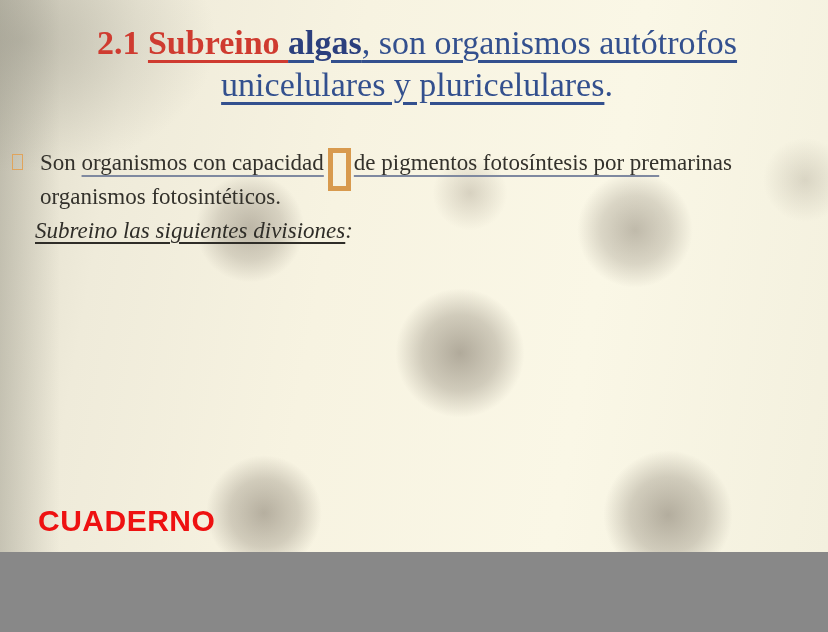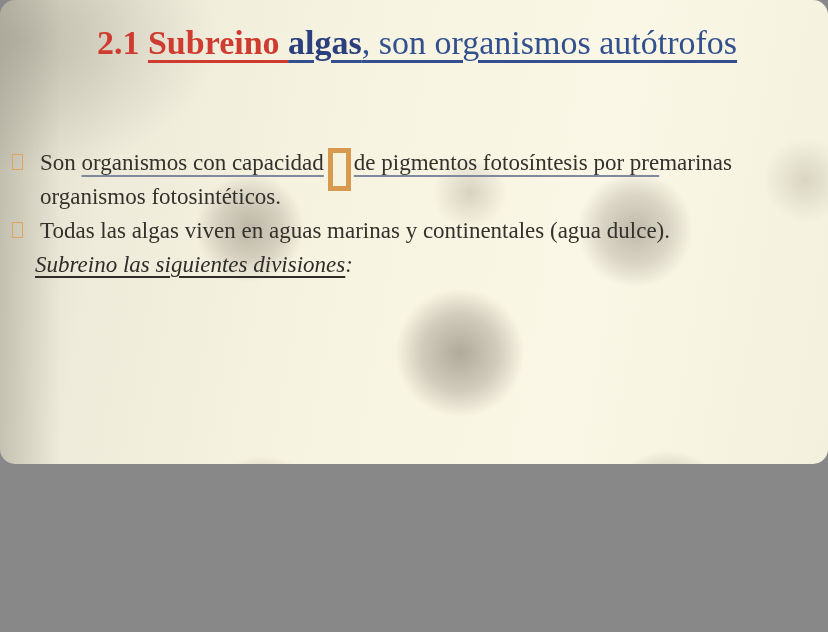--- a/index.html
+++ b/index.html
@@ -1,32 +1,31 @@
 <!DOCTYPE html>
 <html><head>
 <meta charset="utf-8">
 <style>
   html,body{margin:0;padding:0;background:#888;}
   .slide{
     position:relative;
-    width:828px;height:464px;
+    width:828px;height:552px;
     overflow:hidden;
     font-family:"Liberation Serif", serif;
     background:
       radial-gradient(circle 95px at 460px 353px, rgba(105,95,82,.50) 0%, rgba(105,95,82,.28) 40%, rgba(105,95,82,0) 68%),
       radial-gradient(circle 85px at 264px 513px, rgba(105,95,82,.46) 0%, rgba(105,95,82,.26) 40%, rgba(105,95,82,0) 68%),
       radial-gradient(circle 95px at 668px 515px, rgba(105,95,82,.48) 0%, rgba(105,95,82,.27) 40%, rgba(105,95,82,0) 68%),
       radial-gradient(circle 80px at 250px 228px, rgba(105,95,82,.40) 0%, rgba(105,95,82,.22) 40%, rgba(105,95,82,0) 68%),
       radial-gradient(circle 85px at 635px 230px, rgba(105,95,82,.40) 0%, rgba(105,95,82,.22) 40%, rgba(105,95,82,0) 68%),
       radial-gradient(circle 55px at 470px 193px, rgba(120,108,92,.26) 0%, rgba(120,108,92,0) 68%),
       radial-gradient(circle 60px at 805px 180px, rgba(120,110,95,.22) 0%, rgba(120,110,95,0) 70%),
       radial-gradient(ellipse 280px 190px at 20px 40px, rgba(145,143,130,.45) 0%, rgba(145,143,130,0) 70%),
       linear-gradient(90deg, rgba(145,143,130,.40) 0px, rgba(145,143,130,0) 60px),
       linear-gradient(100deg, #dedac9 0%, #efebda 15%, #f7f3e1 40%, #faf7e6 70%, #f3f0de 100%);
-    border-radius: 15px;
   }
   
   .title{
     position:absolute;top:22px;left:30px;right:24px;
     text-align:center;font-size:34px;line-height:42px;
     white-space:nowrap;
   }
   .title .t-red{color:#cf3b30;font-weight:bold;}
   .title .t-red-u{color:#cf3b30;font-weight:bold;
     text-decoration:underline;text-decoration-color:#cf3b30;
@@ -80,38 +79,35 @@
     font-weight:bold;font-size:13px;color:#2c4a8c;
   }
 </style>
 </head>
 <body>
 
 <div class="slide">
 
   <div class="title">
     <div><span class="t-red">2.1 </span><span class="t-red-u">Subreino </span><span class="t-navy-u">algas</span><span class="t-blue-u">, son organismos autótrofos</span></div>
+    <div><span class="t-blue-u">unicelulares y pluricelulares</span><span class="t-blue">.</span></div>
   </div>
 
   <div class="body">
 
     <div class="b-row">
       <span class="b-cell"><span class="b-box"></span></span>
       <span class="b-text"><span>Son </span><span class="u-thin">organismos con capacidad</span><span class="tofu-wrap"><span class="tofu"></span></span><span class="u-thin">de pigmentos fotosíntesis por pre</span><span>marinas</span></span>
     </div>
 
     <div class="b-row">
       <span class="b-cell"></span>
       <span class="b-text">organismos fotosintéticos.</span>
     </div>
 
-    <div class="b-row">
-      <span class="b-cell"><span class="b-box"></span></span>
-      <span class="b-text">Todas las algas viven en aguas marinas y continentales (agua dulce).</span>
-    </div>
 
 
     <div class="divisions"><span class="u-dark">Subreino las siguientes divisiones</span><span>:</span></div>
 
   </div>
 
   <div class="cuaderno">CUADERNO</div>
   <div class="pagenum">9</div>
 
 </div>

